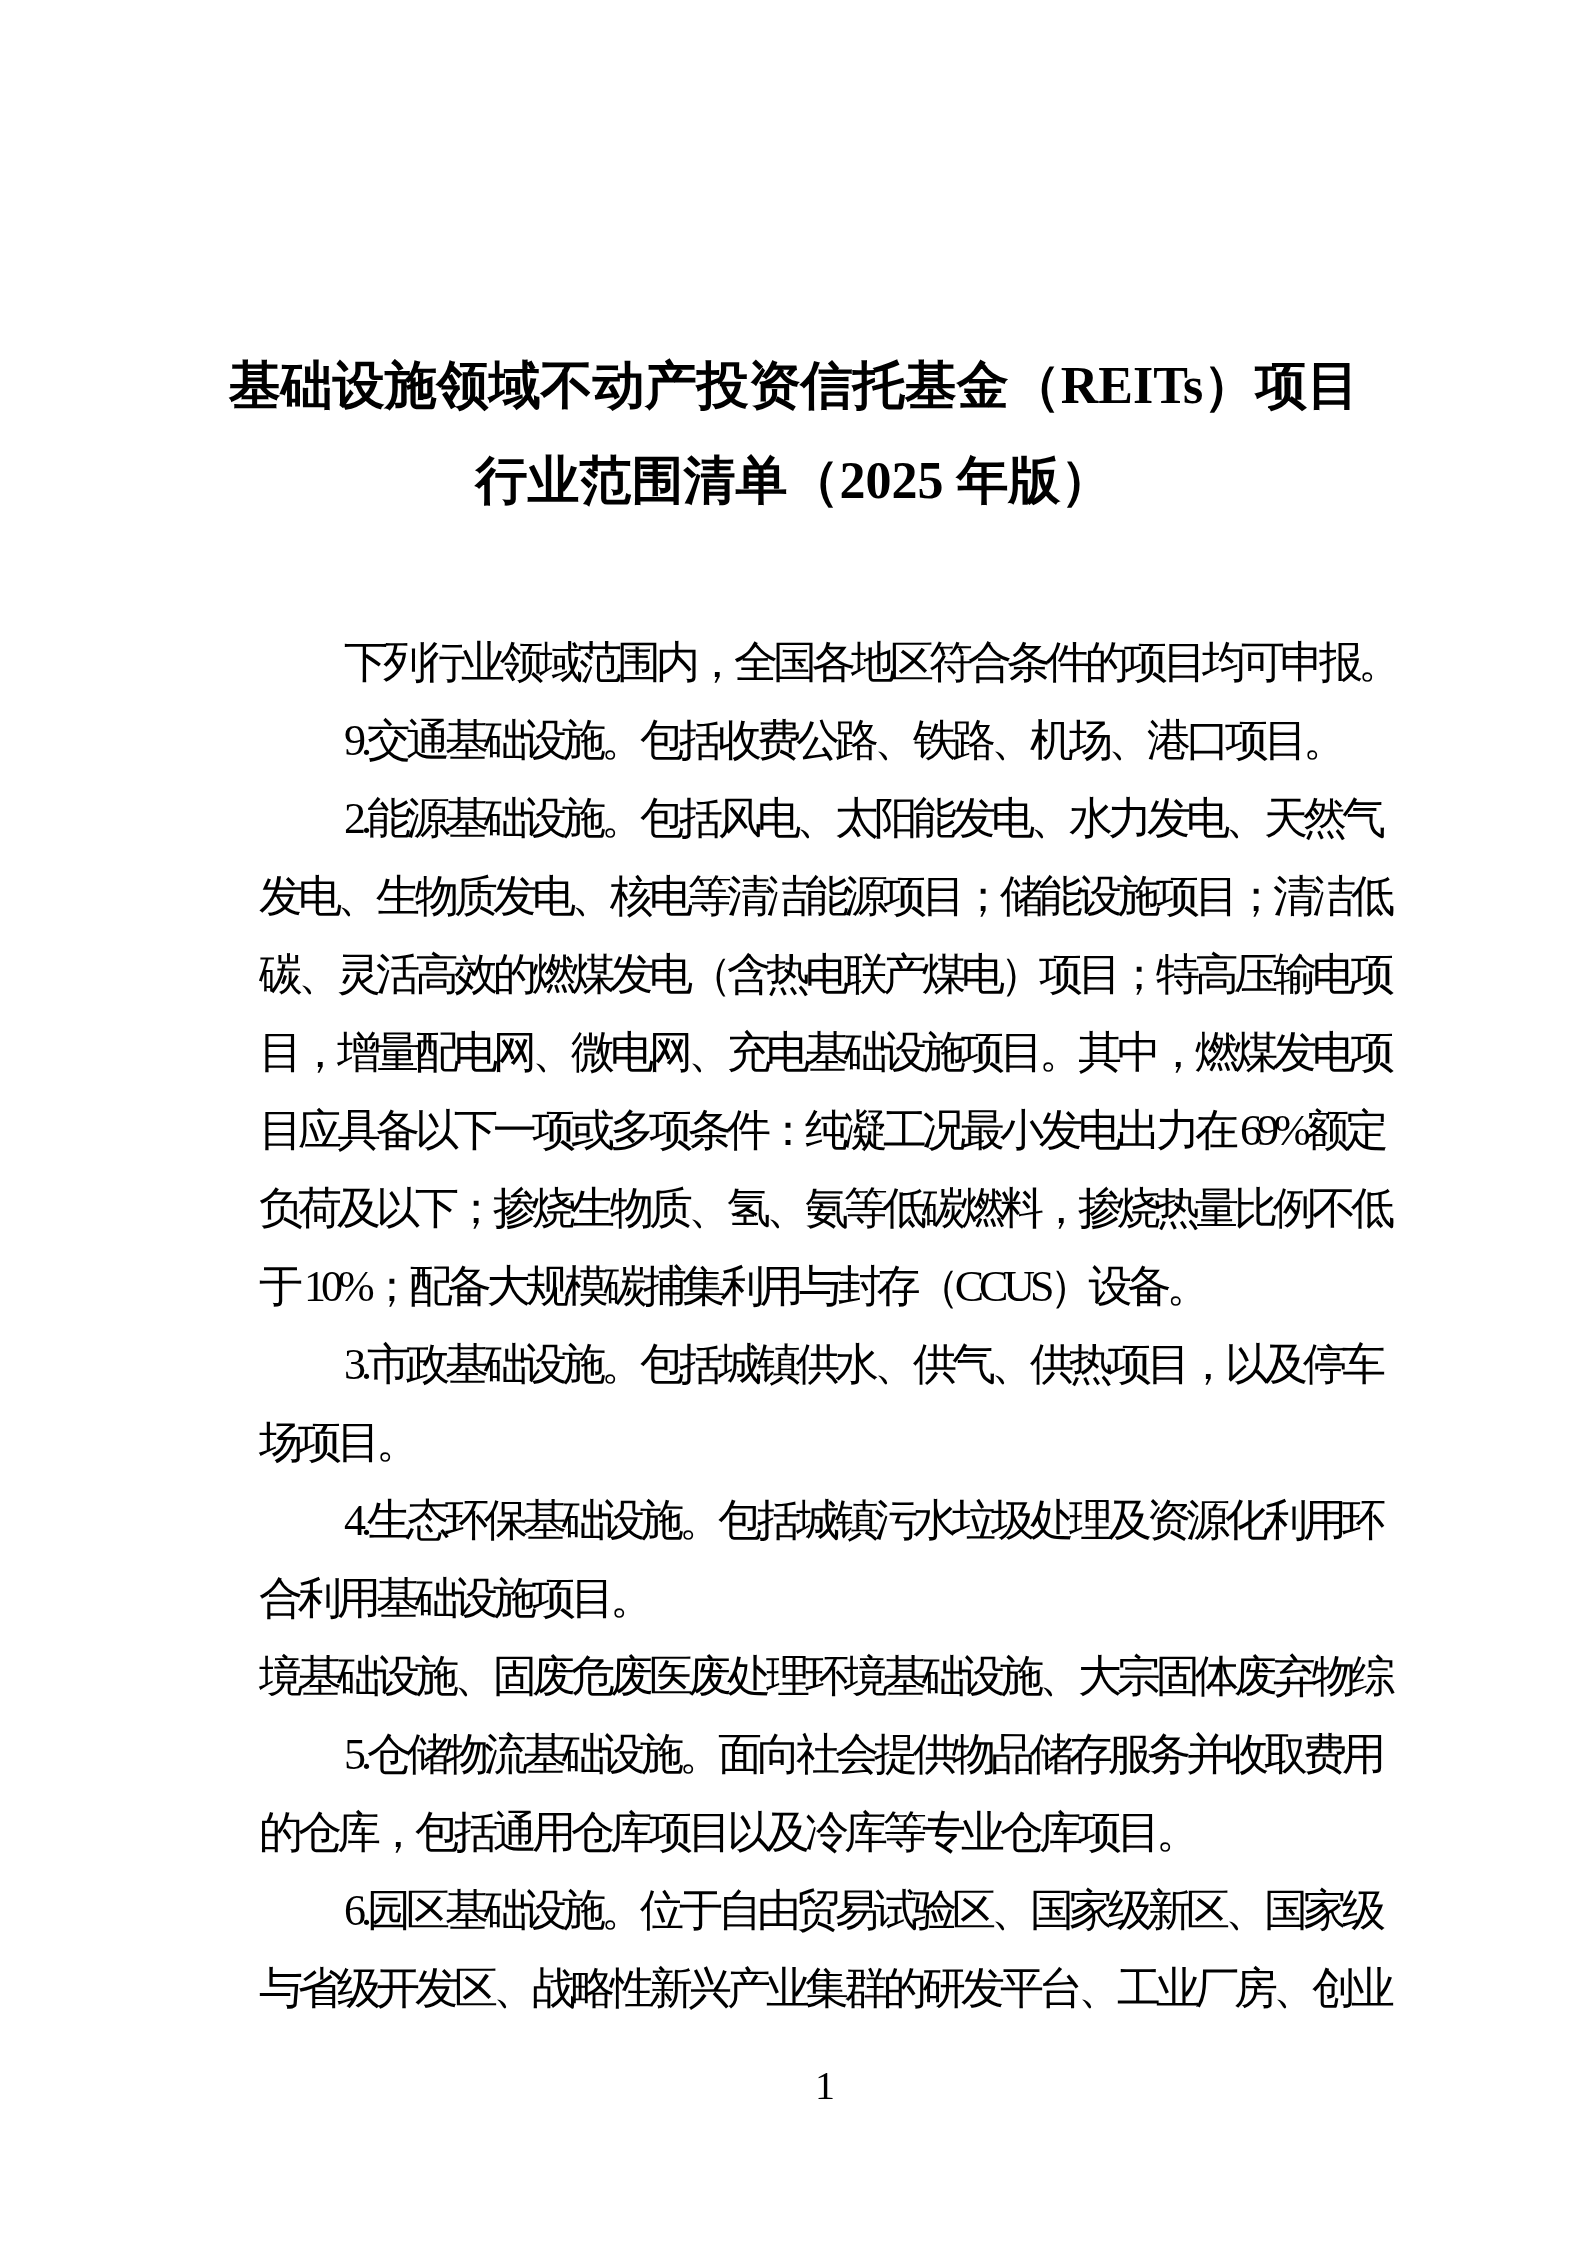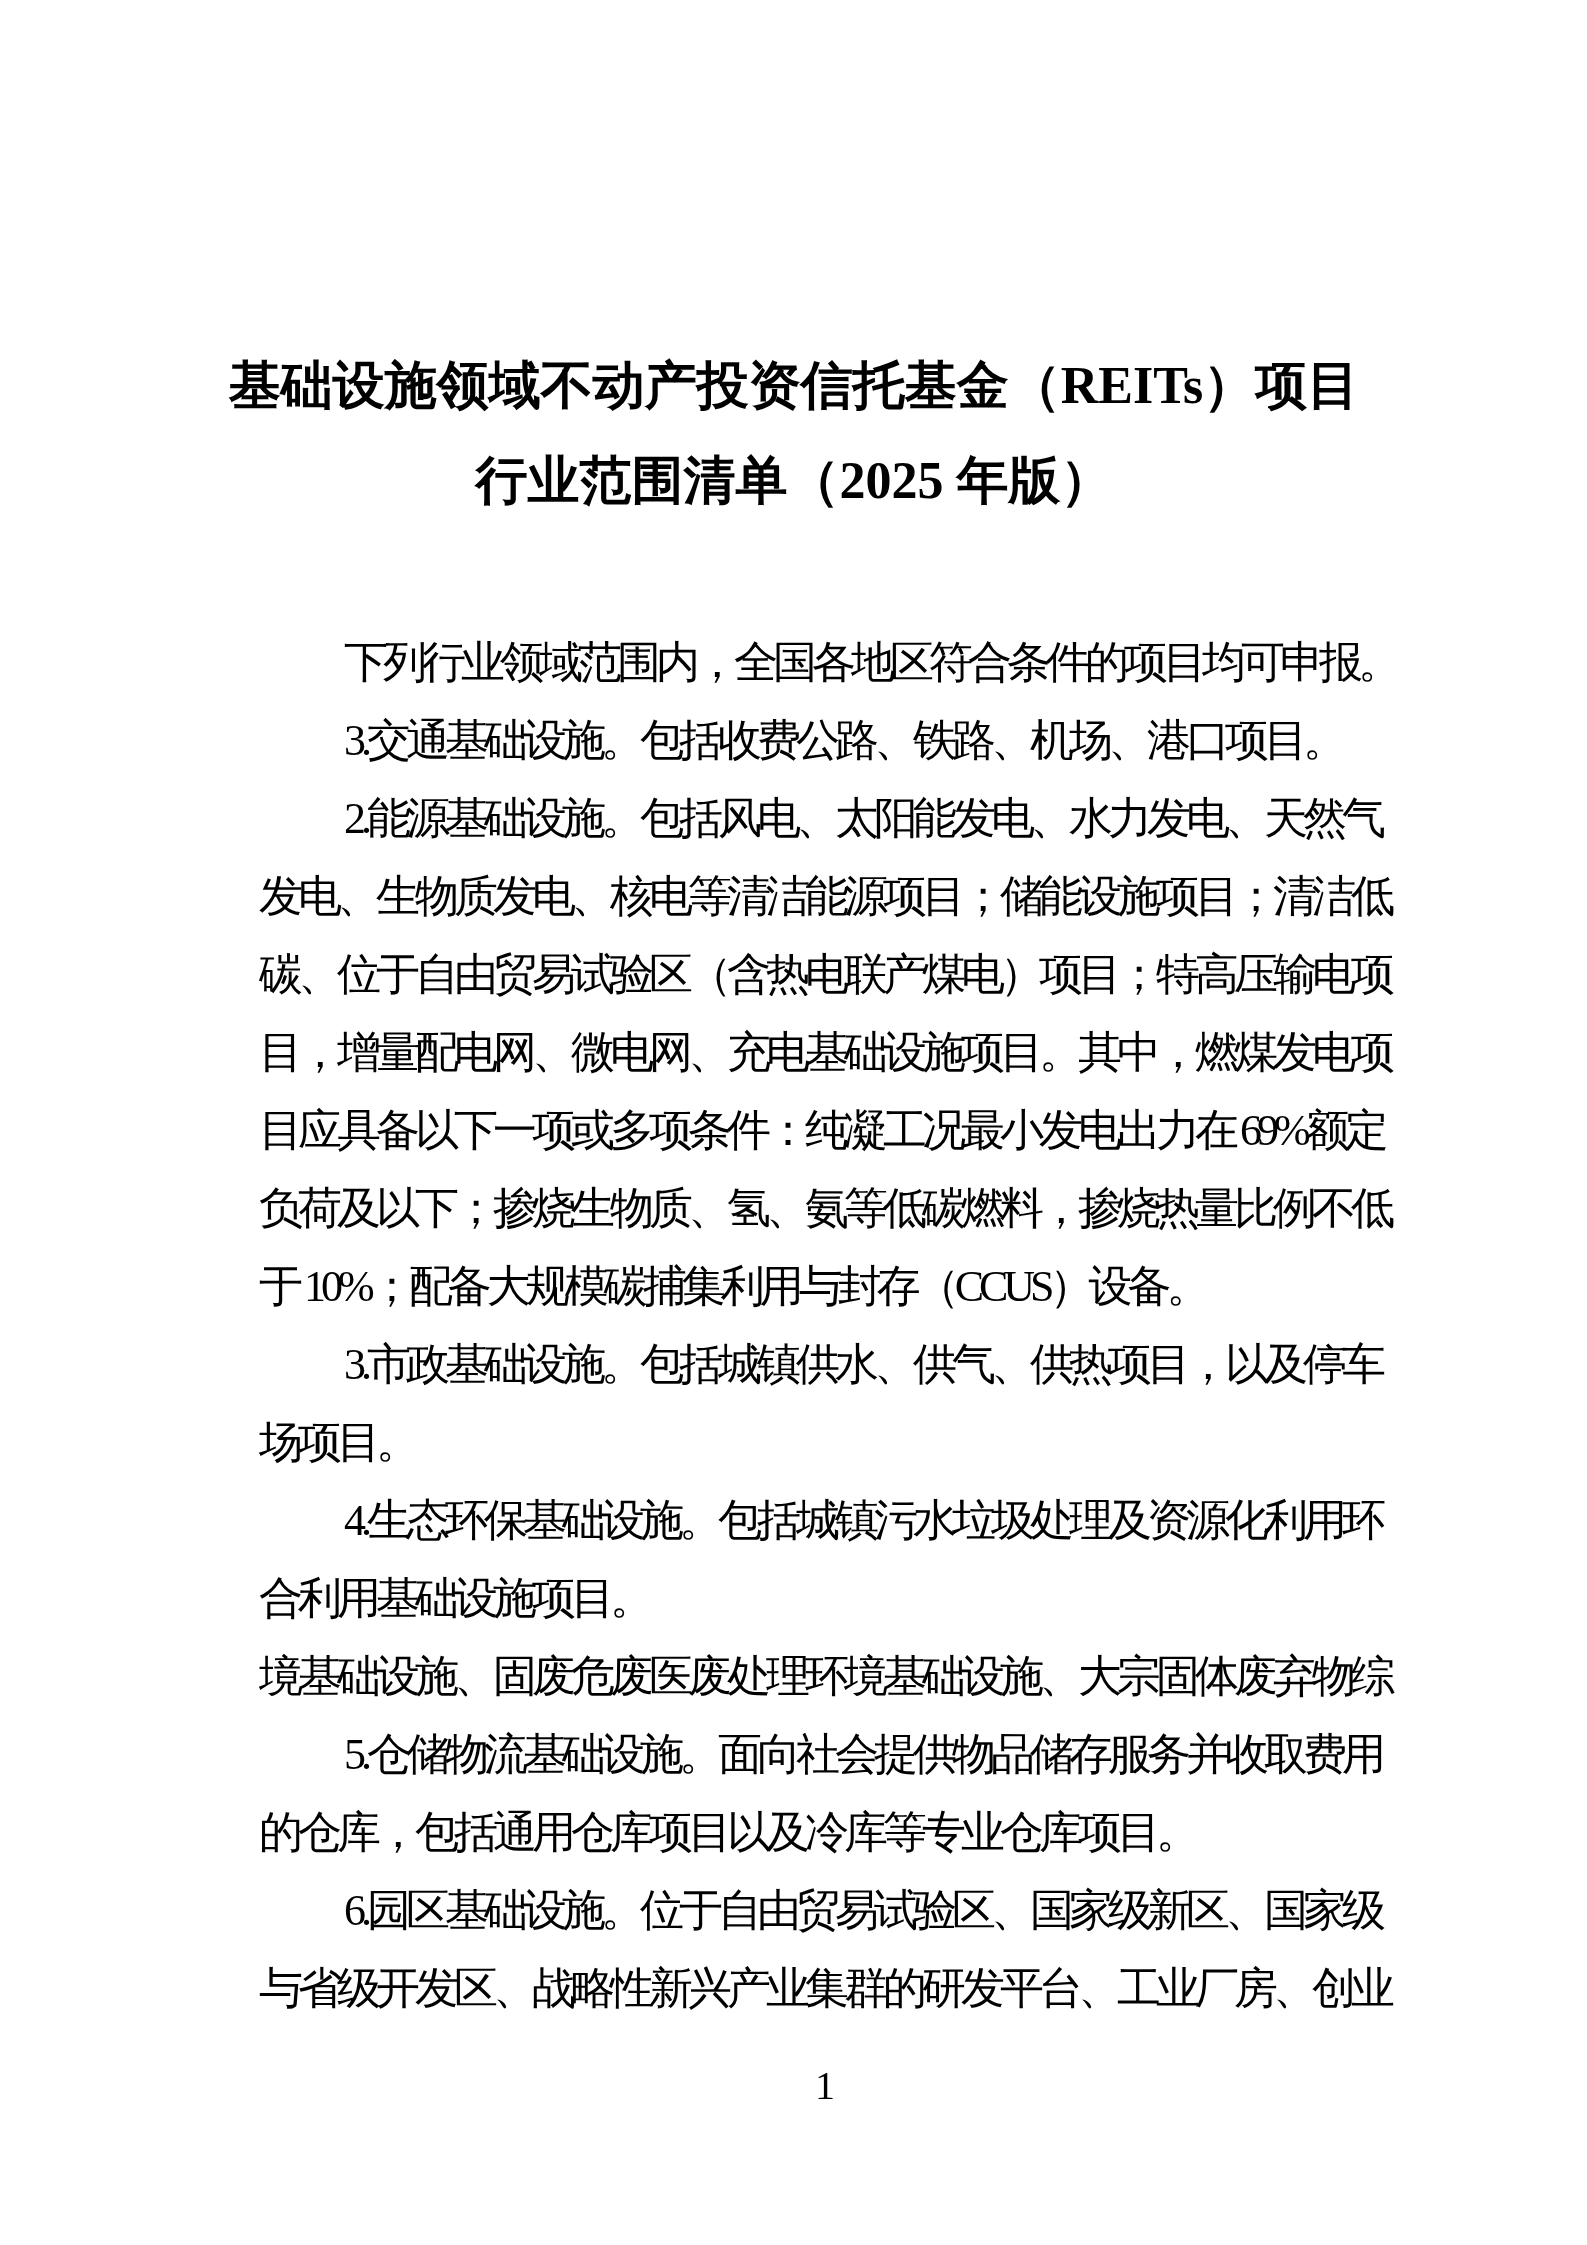--- a/index.html
+++ b/index.html
@@ -71,27 +71,27 @@
     <div class="title-line">行业范围清单（2025 年版）</div>
   </h1>
 
   <div class="doc-body">
 
     <div class="para">
       <div class="line indent short">下列行业领域范围内，全国各地区符合条件的项目均可申报。</div>
     </div>
 
     <div class="para">
-      <div class="line indent short">3.交通基础设施。包括收费公路、铁路、机场、港口项目。</div>
+      <div class="line indent short">9.交通基础设施。包括收费公路、铁路、机场、港口项目。</div>
     </div>
 
     <div class="para">
       <div class="line indent">2.能源基础设施。包括风电、太阳能发电、水力发电、天然气</div>
       <div class="line">发电、生物质发电、核电等清洁能源项目；储能设施项目；清洁低</div>
-      <div class="line">碳、位于自由贸易试验区（含热电联产煤电）项目；特高压输电项</div>
+      <div class="line">碳、灵活高效的燃煤发电（含热电联产煤电）项目；特高压输电项</div>
       <div class="line">目，增量配电网、微电网、充电基础设施项目。其中，燃煤发电项</div>
       <div class="line">目应具备以下一项或多项条件：纯凝工况最小发电出力在 69%额定</div>
       <div class="line">负荷及以下；掺烧生物质、氢、氨等低碳燃料，掺烧热量比例不低</div>
       <div class="line short">于 10%；配备大规模碳捕集利用与封存（CCUS）设备。</div>
     </div>
 
     <div class="para">
       <div class="line indent">3.市政基础设施。包括城镇供水、供气、供热项目，以及停车</div>
       <div class="line short">场项目。</div>
     </div>

